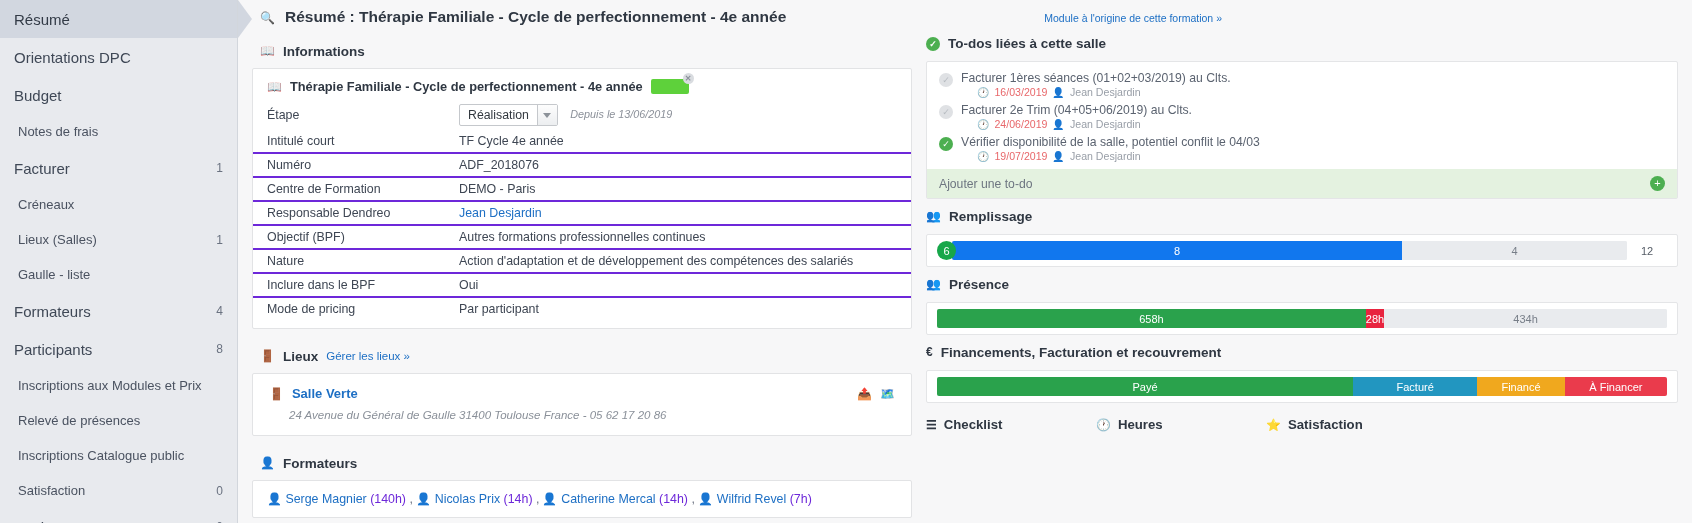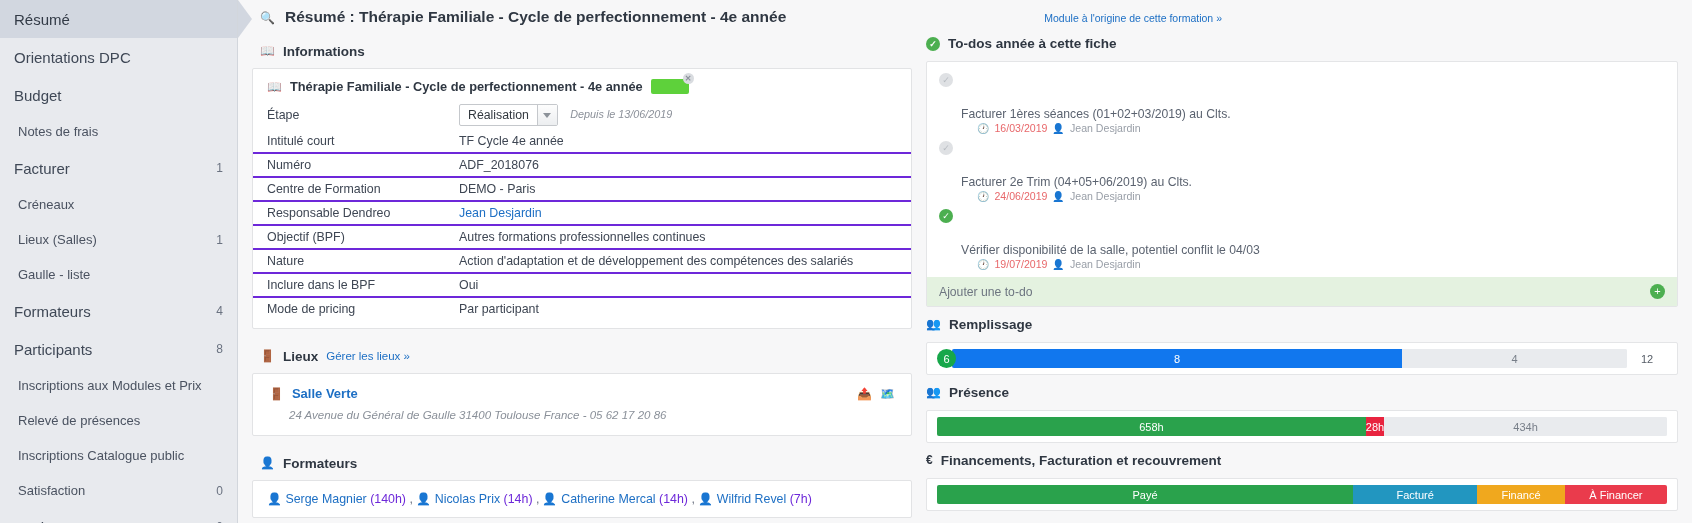--- a/index.html
+++ b/index.html
@@ -163,21 +163,21 @@
     height: 26px;
   }
   .rcard {
     background: #fff; border: 1px solid #e4e5e7; border-radius: 2px;
     margin-top: 5px; padding: 6px 0 0 0;
   }
   .todo {
     display: flex; gap: 8px; padding: 3px 12px 2px 12px;
   }
   .todo-body { flex: 1; }
-  .todo-txt { font-size: 12.2px; color: #5b6370; margin-top: 36px; }
+  .todo-txt { font-size: 12.2px; color: #5b6370; }
   .todo-meta {
     display: flex; align-items: center; gap: 5px;
     font-size: 10.6px; margin-top: 1px; padding-left: 16px;
   }
   .todo-date { color: #e8686b; }
   .todo-user { color: #989ea7; }
   .circ {
     width: 14px; height: 14px; border-radius: 50%;
     display: inline-flex; align-items: center; justify-content: center;
     font-size: 9px; color: #fff; margin-top: 2px; flex: none;
@@ -399,21 +399,21 @@
         <div class="form-line" id="formateurs-line"><span class="ico">👤</span> <a>Serge Magnier</a> <span class="hrs">(140h)</span> , <span class="ico">👤</span> <a>Nicolas Prix</a> <span class="hrs">(14h)</span> , <span class="ico">👤</span> <a>Catherine Mercal</a> <span class="hrs">(14h)</span> , <span class="ico">👤</span> <a>Wilfrid Revel</a> <span class="hrs">(7h)</span></div>
       </div>
 
     </div>
 
     <div class="col-right">
 
       <div class="rsection">
         <div class="rhead">
           <span class="circ done">✓</span>
-          <span>To-dos année à cette fiche</span>
+          <span>To-dos liées à cette salle</span>
         </div>
         <div class="rcard">
           <div id="todo-list">
               <div class="todo">
                 <span class="circ todo-open">✓</span>
                 <div class="todo-body">
                   <div class="todo-txt">Facturer 1ères séances (01+02+03/2019) au Clts.</div>
                   <div class="todo-meta">
                     <span style="font-size: 10px;">🕐</span>
                     <span class="todo-date">16/03/2019</span>

